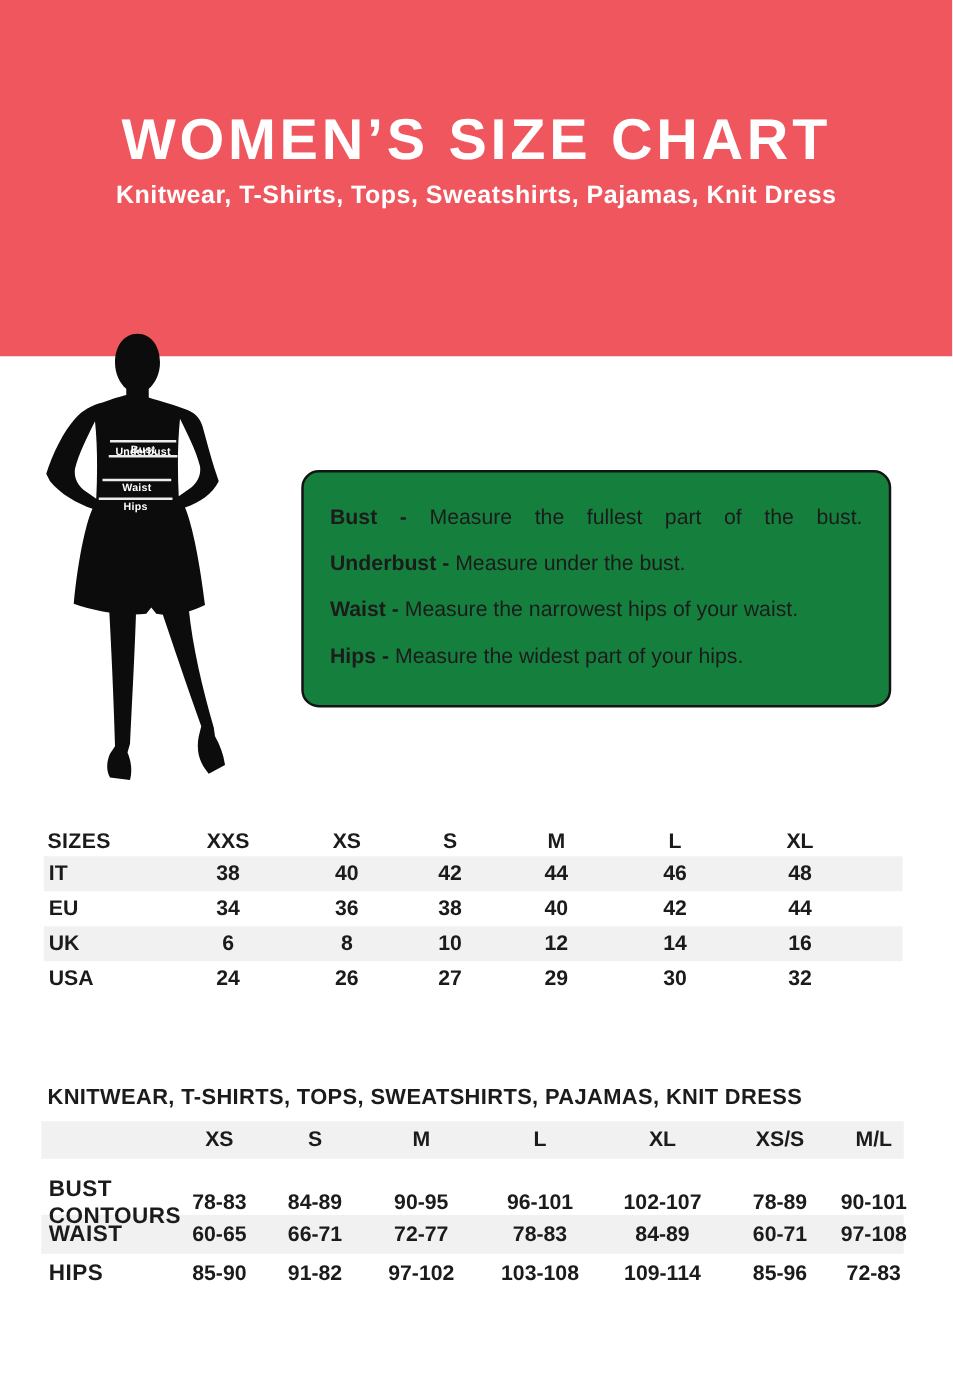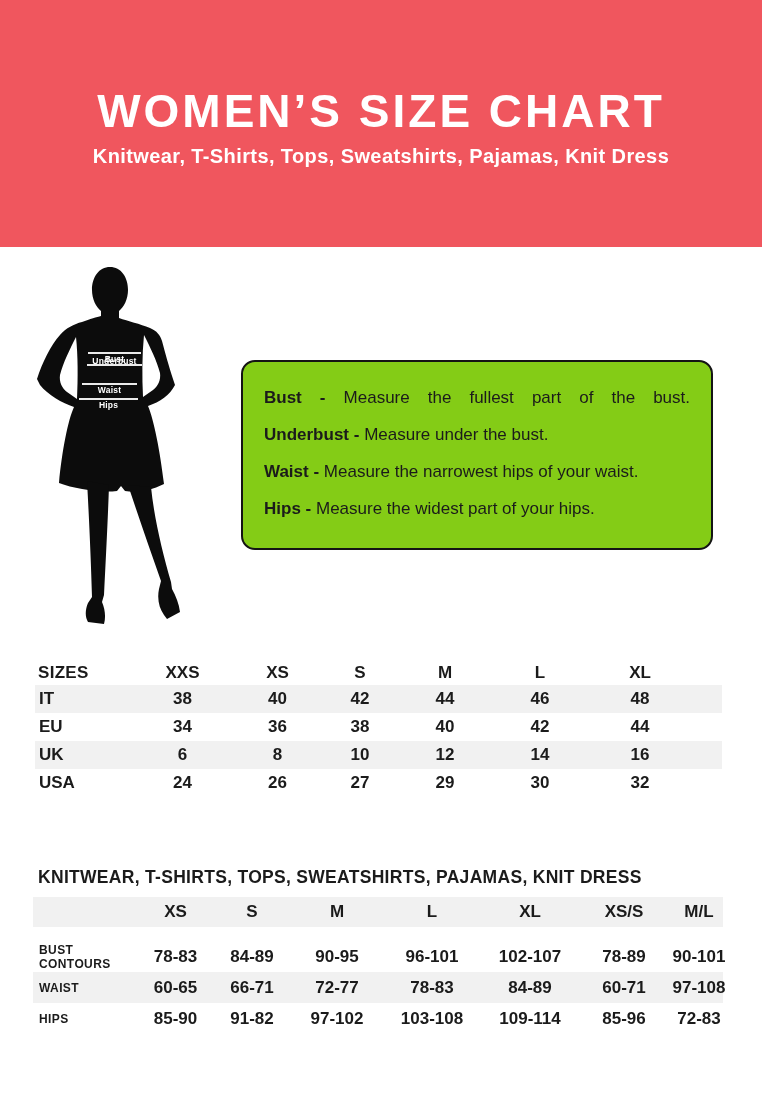--- a/index.html
+++ b/index.html
@@ -5,21 +5,21 @@
   * { margin:0; padding:0; box-sizing:border-box; }
   html,body { background:#ffffff; }
   .page {
     position:relative; width:762px; height:1100px; margin:0 auto;
     background:#ffffff; overflow:hidden;
     font-family:"Liberation Sans", sans-serif; color:#1b1b1b;
   }
 
   
   .banner {
-    position:absolute; left:0; top:0; width:762px; height:247px;
+    position:absolute; left:0; top:0; width:762px; height:285px;
     background:#f0565e; color:#ffffff; text-align:center;
   }
   .banner-title {
     padding-top:84px; font-size:46px; font-weight:800;
     letter-spacing:3px; line-height:54px;
   }
   .banner-subtitle {
     margin-top:7px; font-size:20px; font-weight:700; letter-spacing:0.4px;
   }
 
@@ -27,23 +27,23 @@
   .figure { position:absolute; left:30px; top:255px; width:220px; height:390px; }
   .figure svg { position:absolute; left:0; top:0; }
   .m-line { position:absolute; height:1.5px; background:rgba(255,255,255,0.92); }
   .m-label {
     position:absolute; color:#ffffff; font-size:8.5px; font-weight:700;
     text-align:center; line-height:10px; letter-spacing:0.2px;
   }
 
   
   .measure-box {
-    position:absolute; left:241px; top:360px; width:472px; height:190px;
+    position:absolute; left:241px; top:376px; width:472px; height:190px;
     border:2px solid #141414; border-radius:14px;
-    padding:25px 21px 0 21px; background:#84cc16;
+    padding:25px 21px 0 21px; background:#15803d;
   }
   .measure-line { font-size:17px; line-height:21px; margin-bottom:16px; white-space:normal; }
   .measure-line.jline { text-align:justify; text-align-last:justify; }
   .term { font-weight:700; }
 
   
   .section-heading {
     position:absolute; left:38px; font-size:17px; font-weight:700; letter-spacing:0.3px;
   }
   .sizes-heading  { top:663px; }
@@ -55,21 +55,21 @@
   .cell { text-align:center; font-size:17px; font-weight:700; }
   .cell.rlabel { text-align:left; padding-left:4px; }
 
   .sizes-table { left:35px; top:660px; width:687px; }
   .sizes-table .t-row { grid-template-columns:95px 105px 85px 80px 90px 100px 100px; height:28px; }
   .sizes-table .t-row.header { height:25px; }
 
   .garment-table { left:33px; top:897px; width:690px; }
   .garment-table .t-row { grid-template-columns:105px 75px 78px 92px 98px 98px 90px 60px; height:31px; }
   .garment-table .t-row.header { height:30px; margin-bottom:14px; }
-  .garment-table .cell.rlabel { font-size:12px; letter-spacing:0.4px; padding-left:6px; }
+  .garment-table .cell.rlabel { font-size:18px; letter-spacing:0.4px; padding-left:6px; }
 </style>
 </head>
 <body>
 
 <div class="page">
 
   <div class="banner">
     <div class="banner-title">WOMEN’S SIZE CHART</div>
     <div class="banner-subtitle">Knitwear, T-Shirts, Tops, Sweatshirts, Pajamas, Knit Dress</div>
   </div>

